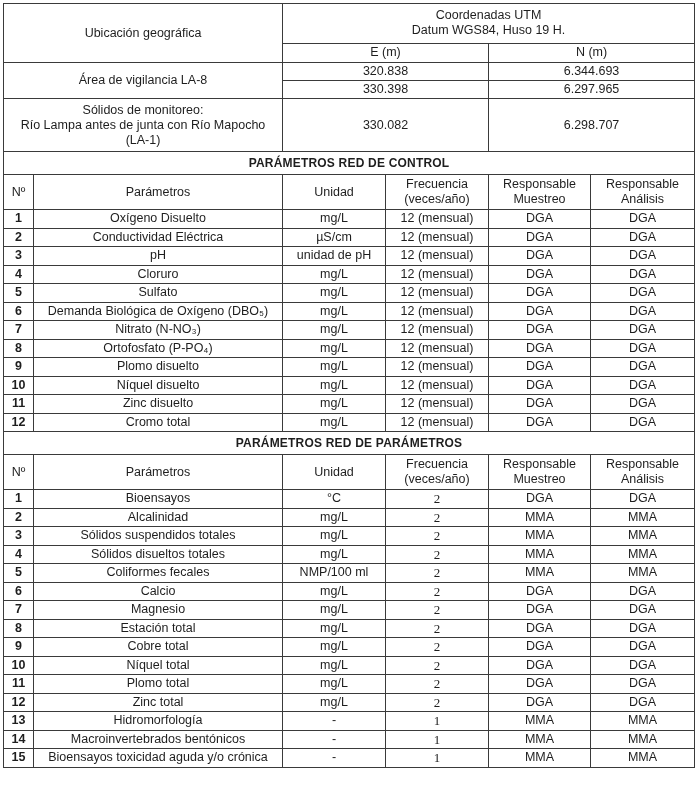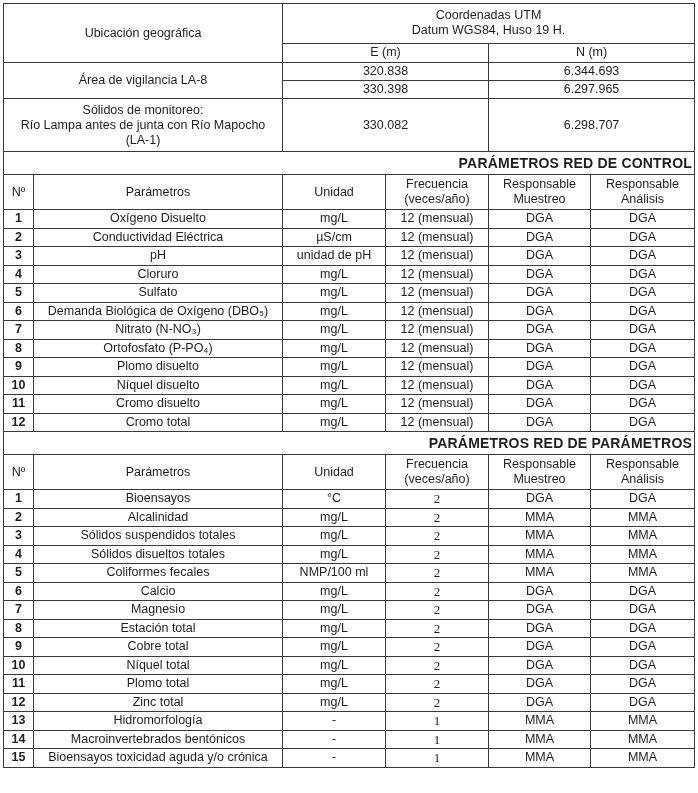--- a/index.html
+++ b/index.html
@@ -1,20 +1,20 @@
 <!DOCTYPE html>
 <html><head>
 <meta charset="utf-8">
 <style>
   html, body { margin:0; padding:0; background:#ffffff; }
   body { width:698px; height:793px; overflow:hidden; font-family:"Liberation Sans", "DejaVu Sans", sans-serif; color:#1e1e1e; }
   table { border-collapse:collapse; position:absolute; left:3px; top:3px; width:691px; table-layout:fixed; }
   td { border:1.5px solid #3a3a3a; text-align:center; vertical-align:middle; padding:0 2px; font-size:12.5px; line-height:15px; white-space:nowrap; overflow:hidden; }
   .b { font-weight:normal; }
-  .sec { text-align:right; font-weight:bold; font-size:14px; height:22px; letter-spacing:0.2px; }
+  .sec { text-align:center; font-weight:bold; font-size:12px; height:22px; letter-spacing:0.2px; }
   .num { font-weight:bold; }
   .serif { font-family:"Liberation Serif", "DejaVu Serif", serif; font-size:13px; }
   tr.r td { height:17.5px; }
   tr.h2 td { height:34px; }
 </style>
 </head>
 <body>
 
 <table>
   <colgroup>
@@ -153,21 +153,21 @@
       <tr class="r">
         <td class="num">10</td>
         <td>Níquel disuelto</td>
         <td>mg/L</td>
         <td>12 (mensual)</td>
         <td>DGA</td>
         <td>DGA</td>
       </tr>
       <tr class="r">
         <td class="num">11</td>
-        <td>Cromo disuelto</td>
+        <td>Zinc disuelto</td>
         <td>mg/L</td>
         <td>12 (mensual)</td>
         <td>DGA</td>
         <td>DGA</td>
       </tr>
       <tr class="r">
         <td class="num">12</td>
         <td>Cromo total</td>
         <td>mg/L</td>
         <td>12 (mensual)</td>

